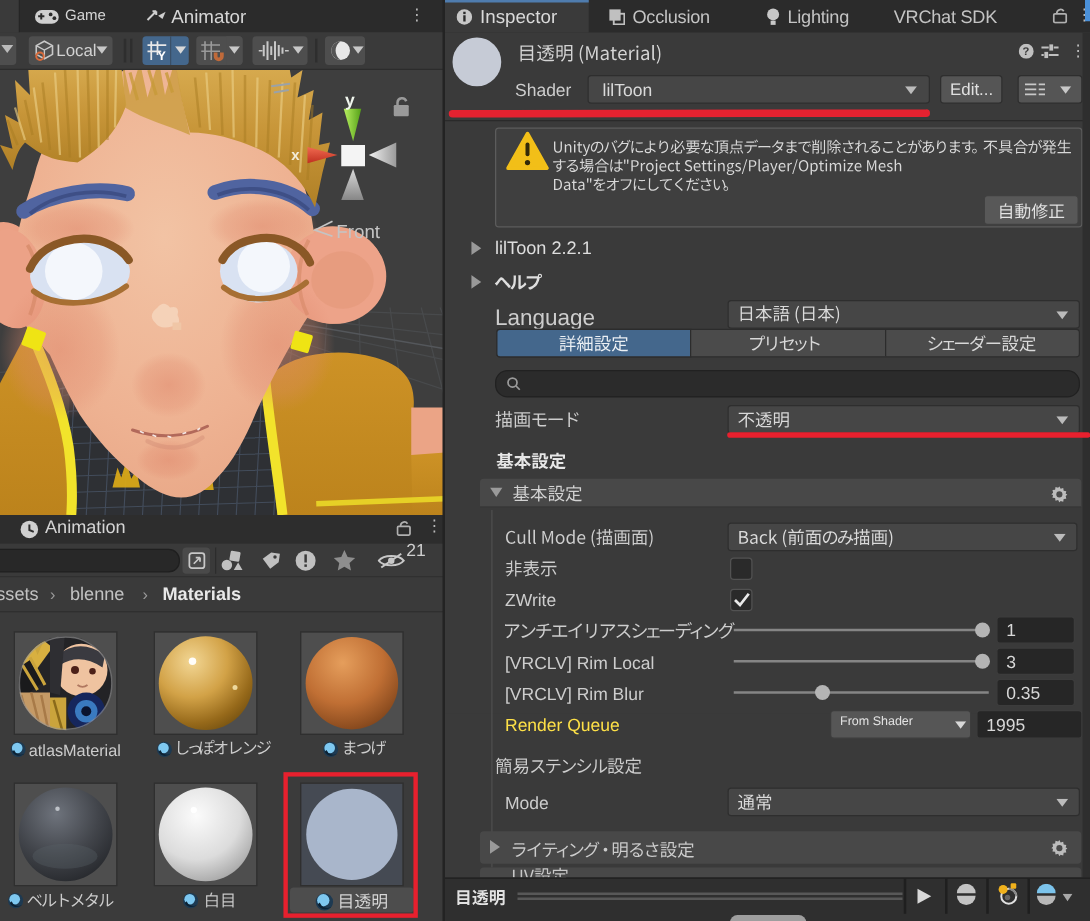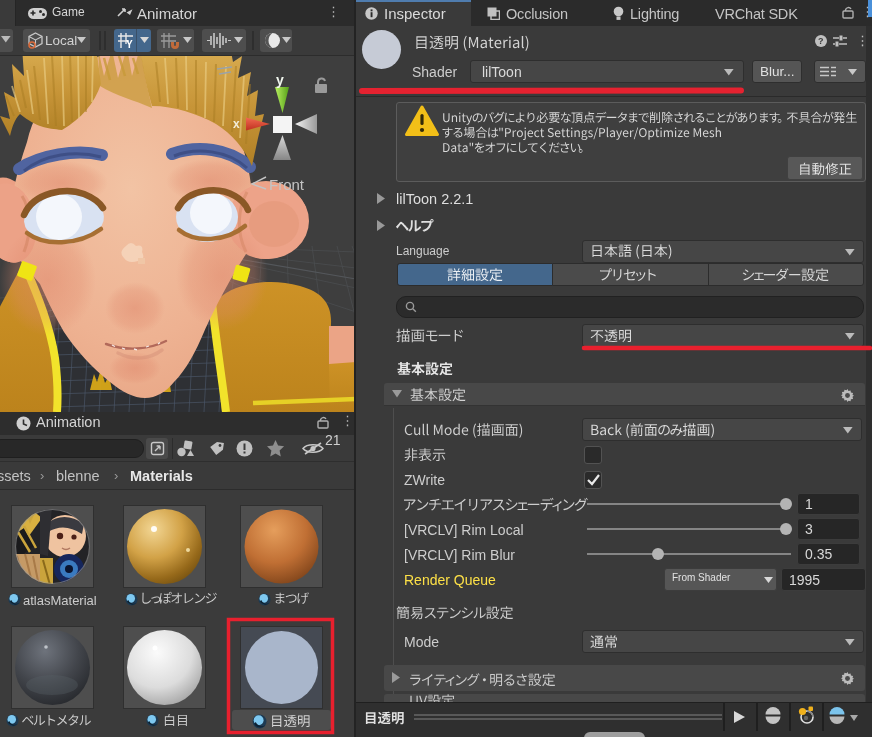--- a/index.html
+++ b/index.html
@@ -392,21 +392,21 @@
       <rect x="2.5" y="6.5" width="3" height="5" fill="#c0c0c0"></rect>
 </svg>
 <div class="txt" style="left:500px;top:33px;font-size:13px;color:#c0c0c0">⋮</div>
 <div class="txt" style="left:56px;top:64px;font-size:14px;color:#cdcdcd">Shader</div>
 <div class="abs" style="left:114px;top:60px;width:274px;height:23px;background:#464646;border-radius:3px;border:1px solid #2e2e2e"></div>
 <div class="txt" style="left:126px;top:64px;font-size:14px;color:#dadada">lilToon</div>
 <svg class="abs" style="left:368;top:69" width="10" height="7">
       <path d="M0 0h9.6l-4.8 6.4z" fill="#bbbbbb"></path>
     </svg>
 <div class="abs" style="left:396px;top:60px;width:50px;height:23px;background:#555;border-radius:3px;border:1px solid #2e2e2e"></div>
-<div class="txt" style="left:404px;top:64px;font-size:13.5px;color:#e0e0e0">Blur...</div>
+<div class="txt" style="left:404px;top:64px;font-size:13.5px;color:#e0e0e0">Edit...</div>
 <div class="abs" style="left:458px;top:60px;width:52px;height:23px;background:#555;border-radius:3px;border:1px solid #2e2e2e"></div>
 <svg class="abs" style="left:464;top:66" width="16" height="12" viewBox="0 0 16 12">
       <path d="M0 1.5h9M0 5.5h9M0 9.5h9M11 1.5h5M11 5.5h5M11 9.5h5" stroke="#c8c8c8" stroke-width="1.4"></path>
     </svg>
 <svg class="abs" style="left:492;top:69" width="10" height="7">
       <path d="M0 0h9l-4.5 6z" fill="#c8c8c8"></path>
     </svg>
 <div class="abs" style="left:0;top:96px;width:516px;height:1px;background:#2a2a2a"></div>
 <div class="abs" style="left:40px;top:102px;width:470px;height:80px;background:#3f3f3f;border:1px solid #5c5c5c;border-radius:3px"></div>
 <svg class="abs" style="left:48;top:104" width="36" height="34" viewBox="0 0 36 34">
@@ -415,21 +415,21 @@
 <circle cx="18" cy="26" r="2.1" fill="#332a08"></circle>
 </svg>
 <div class="abs" style="left:431px;top:156px;width:76px;height:24px;background:#585858;border-radius:3px;border:1px solid #404040"></div>
 <svg class="abs" style="left:21;top:193" width="9" height="12">
       <path d="M0 0l8 5.5L0 11z" fill="#999"></path>
     </svg>
 <div class="txt" style="left:40px;top:191px;font-size:14.5px;font-weight:normal;color:#dedede">lilToon 2.2.1</div>
 <svg class="abs" style="left:21;top:220" width="9" height="12">
       <path d="M0 0l8 5.5L0 11z" fill="#999"></path>
     </svg>
-<div class="txt" style="left:40px;top:244px;font-size:12px;color:#cdcdcd">Language</div>
+<div class="txt" style="left:40px;top:244px;font-size:18px;color:#cdcdcd">Language</div>
 <div class="abs" style="left:226px;top:240px;width:282px;height:23px;background:#464646;border-radius:3px;border:1px solid #2e2e2e"></div>
 <svg class="abs" style="left:489;top:249" width="10" height="7">
       <path d="M0 0h9.6l-4.8 6.4z" fill="#bbbbbb"></path>
     </svg>
 <div class="abs" style="left:41px;top:263px;width:467px;height:23px;background:#4b4b4b;border-radius:3px;border:1px solid #2c2c2c"></div>
 <div class="abs" style="left:41px;top:263px;width:156px;height:23px;background:#44678c;border-radius:3px 0 0 3px;border:1px solid #2c2c2c"></div>
 <div class="abs" style="left:352px;top:264px;width:1px;height:21px;background:#2c2c2c"></div>
 <div class="abs" style="left:40px;top:296px;width:468px;height:22px;background:#2b2b2b;border-radius:10px;border:1px solid #212121"></div>
 <svg class="abs" style="left:49;top:301" width="12" height="12" viewBox="0 0 12 12">
 <circle cx="5" cy="5" r="3.6" fill="none" stroke="#9a9a9a" stroke-width="1.4"></circle>

